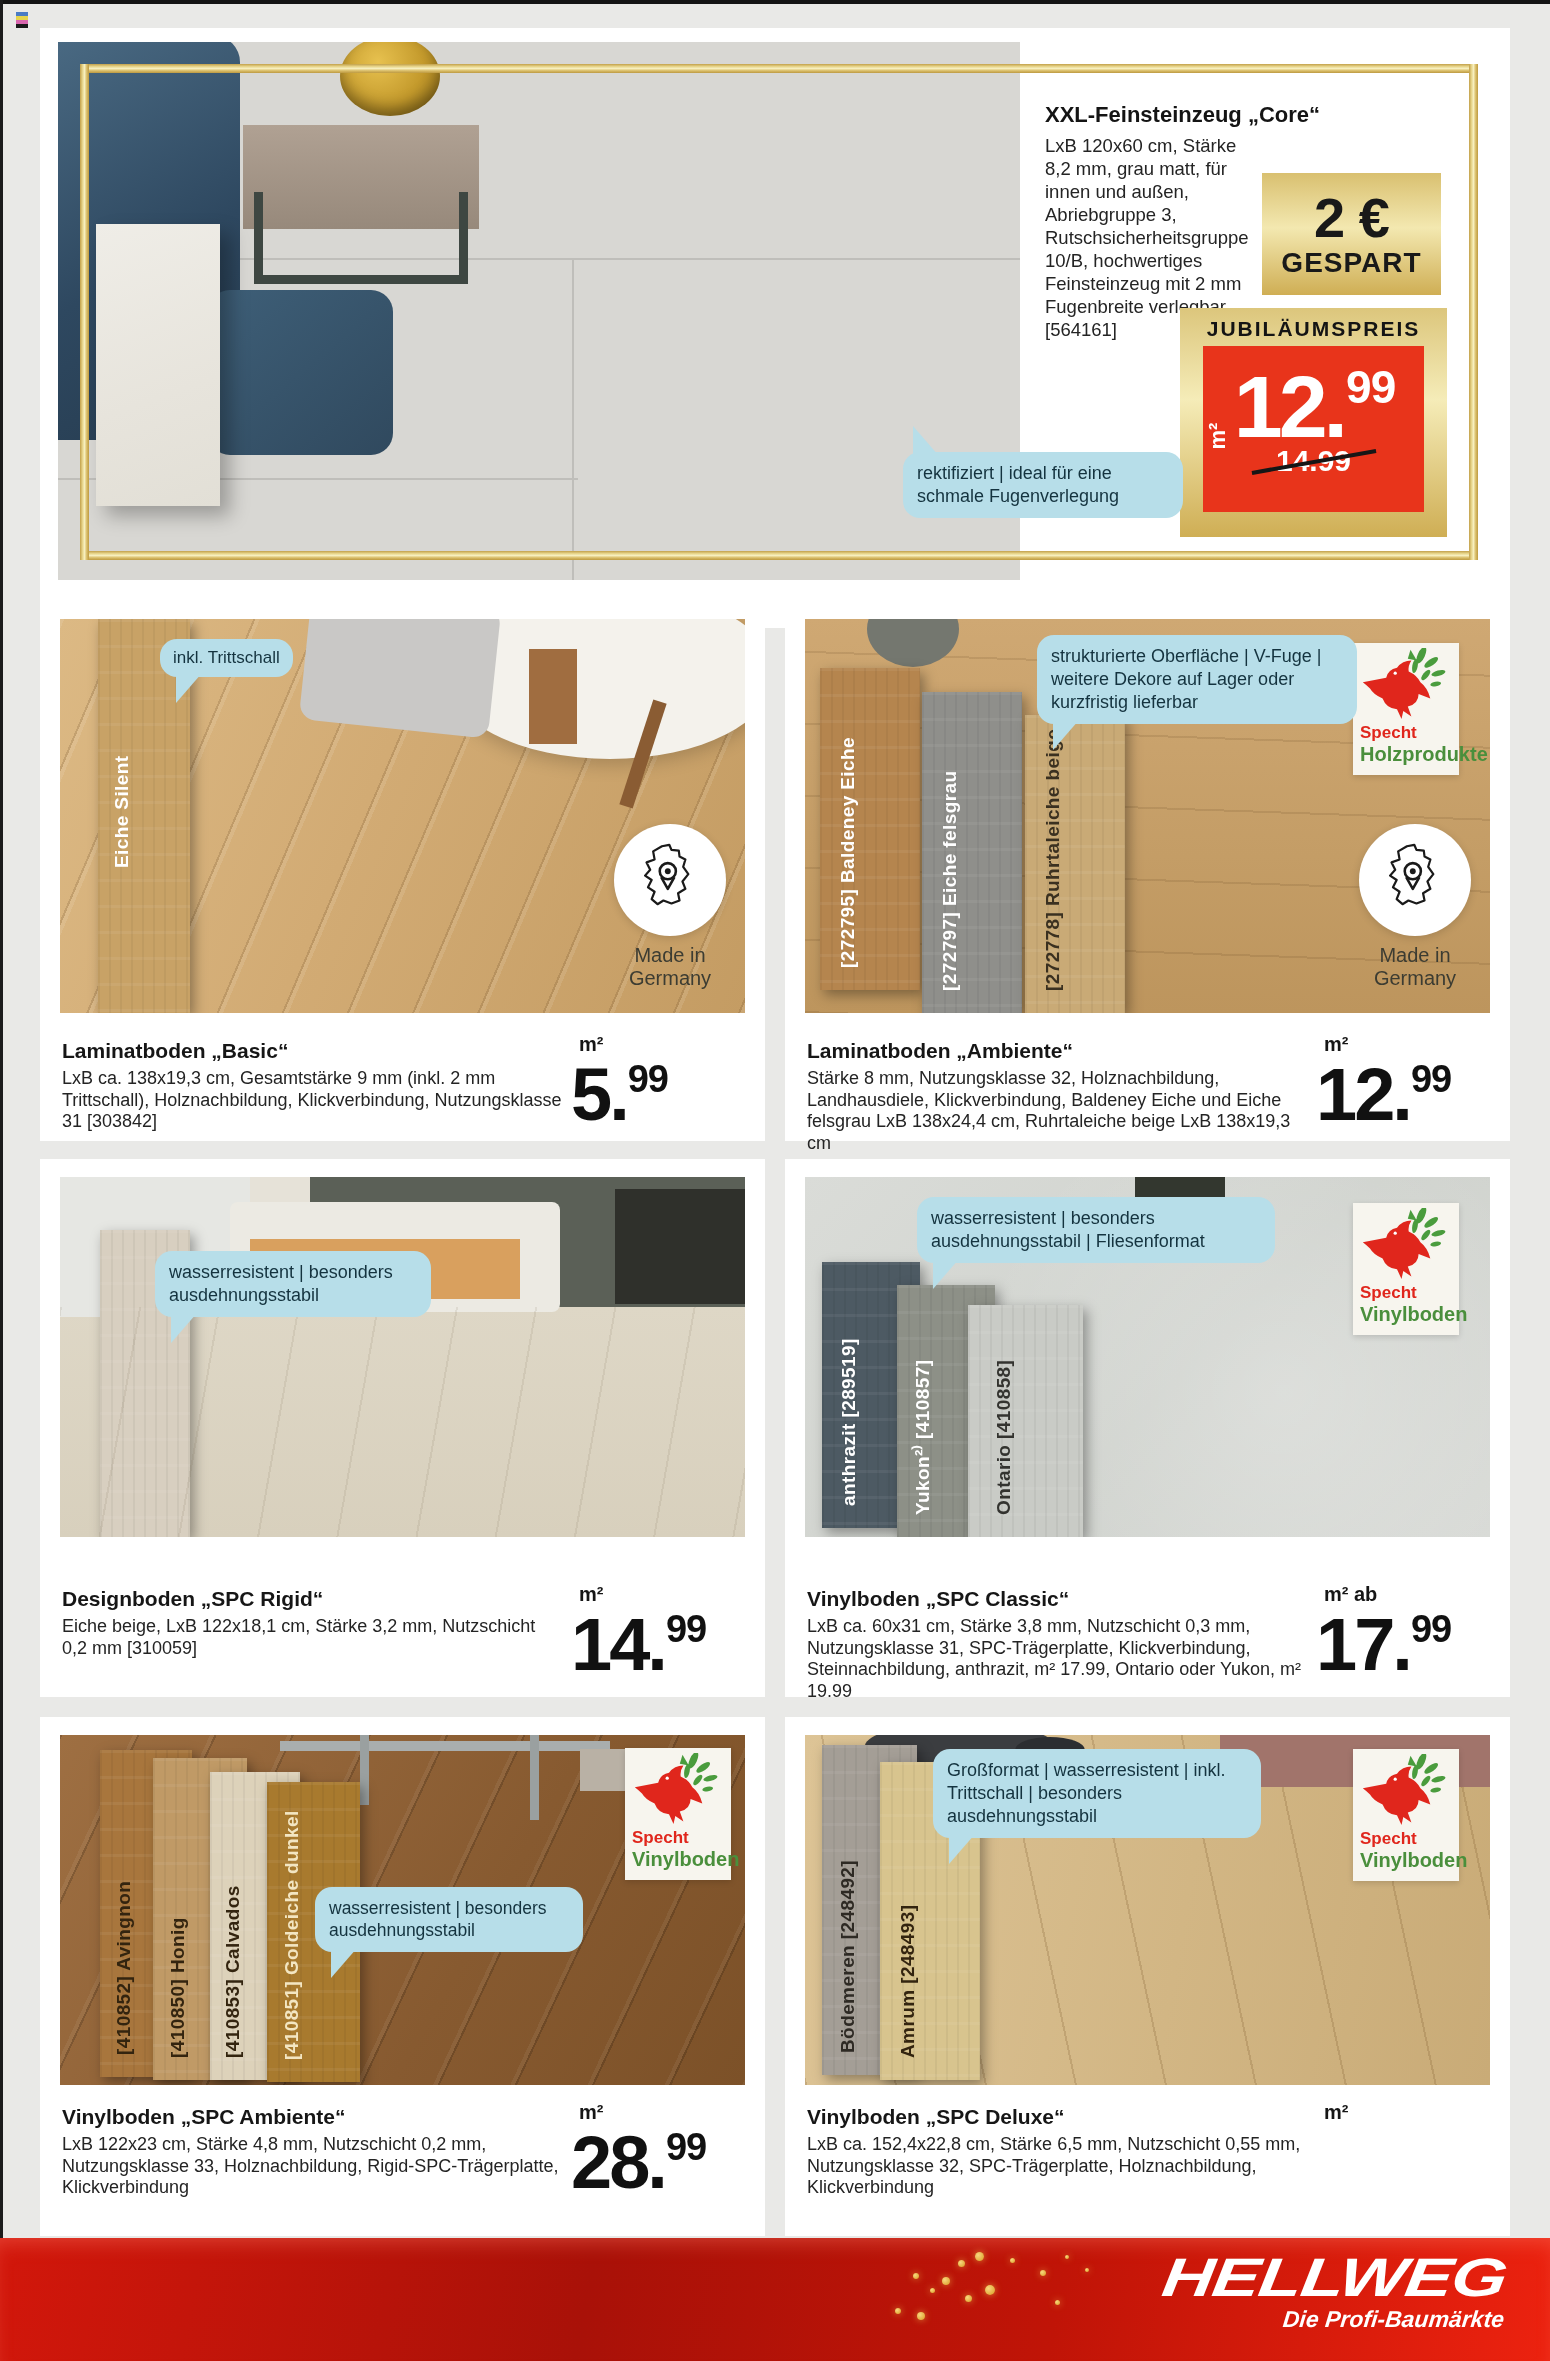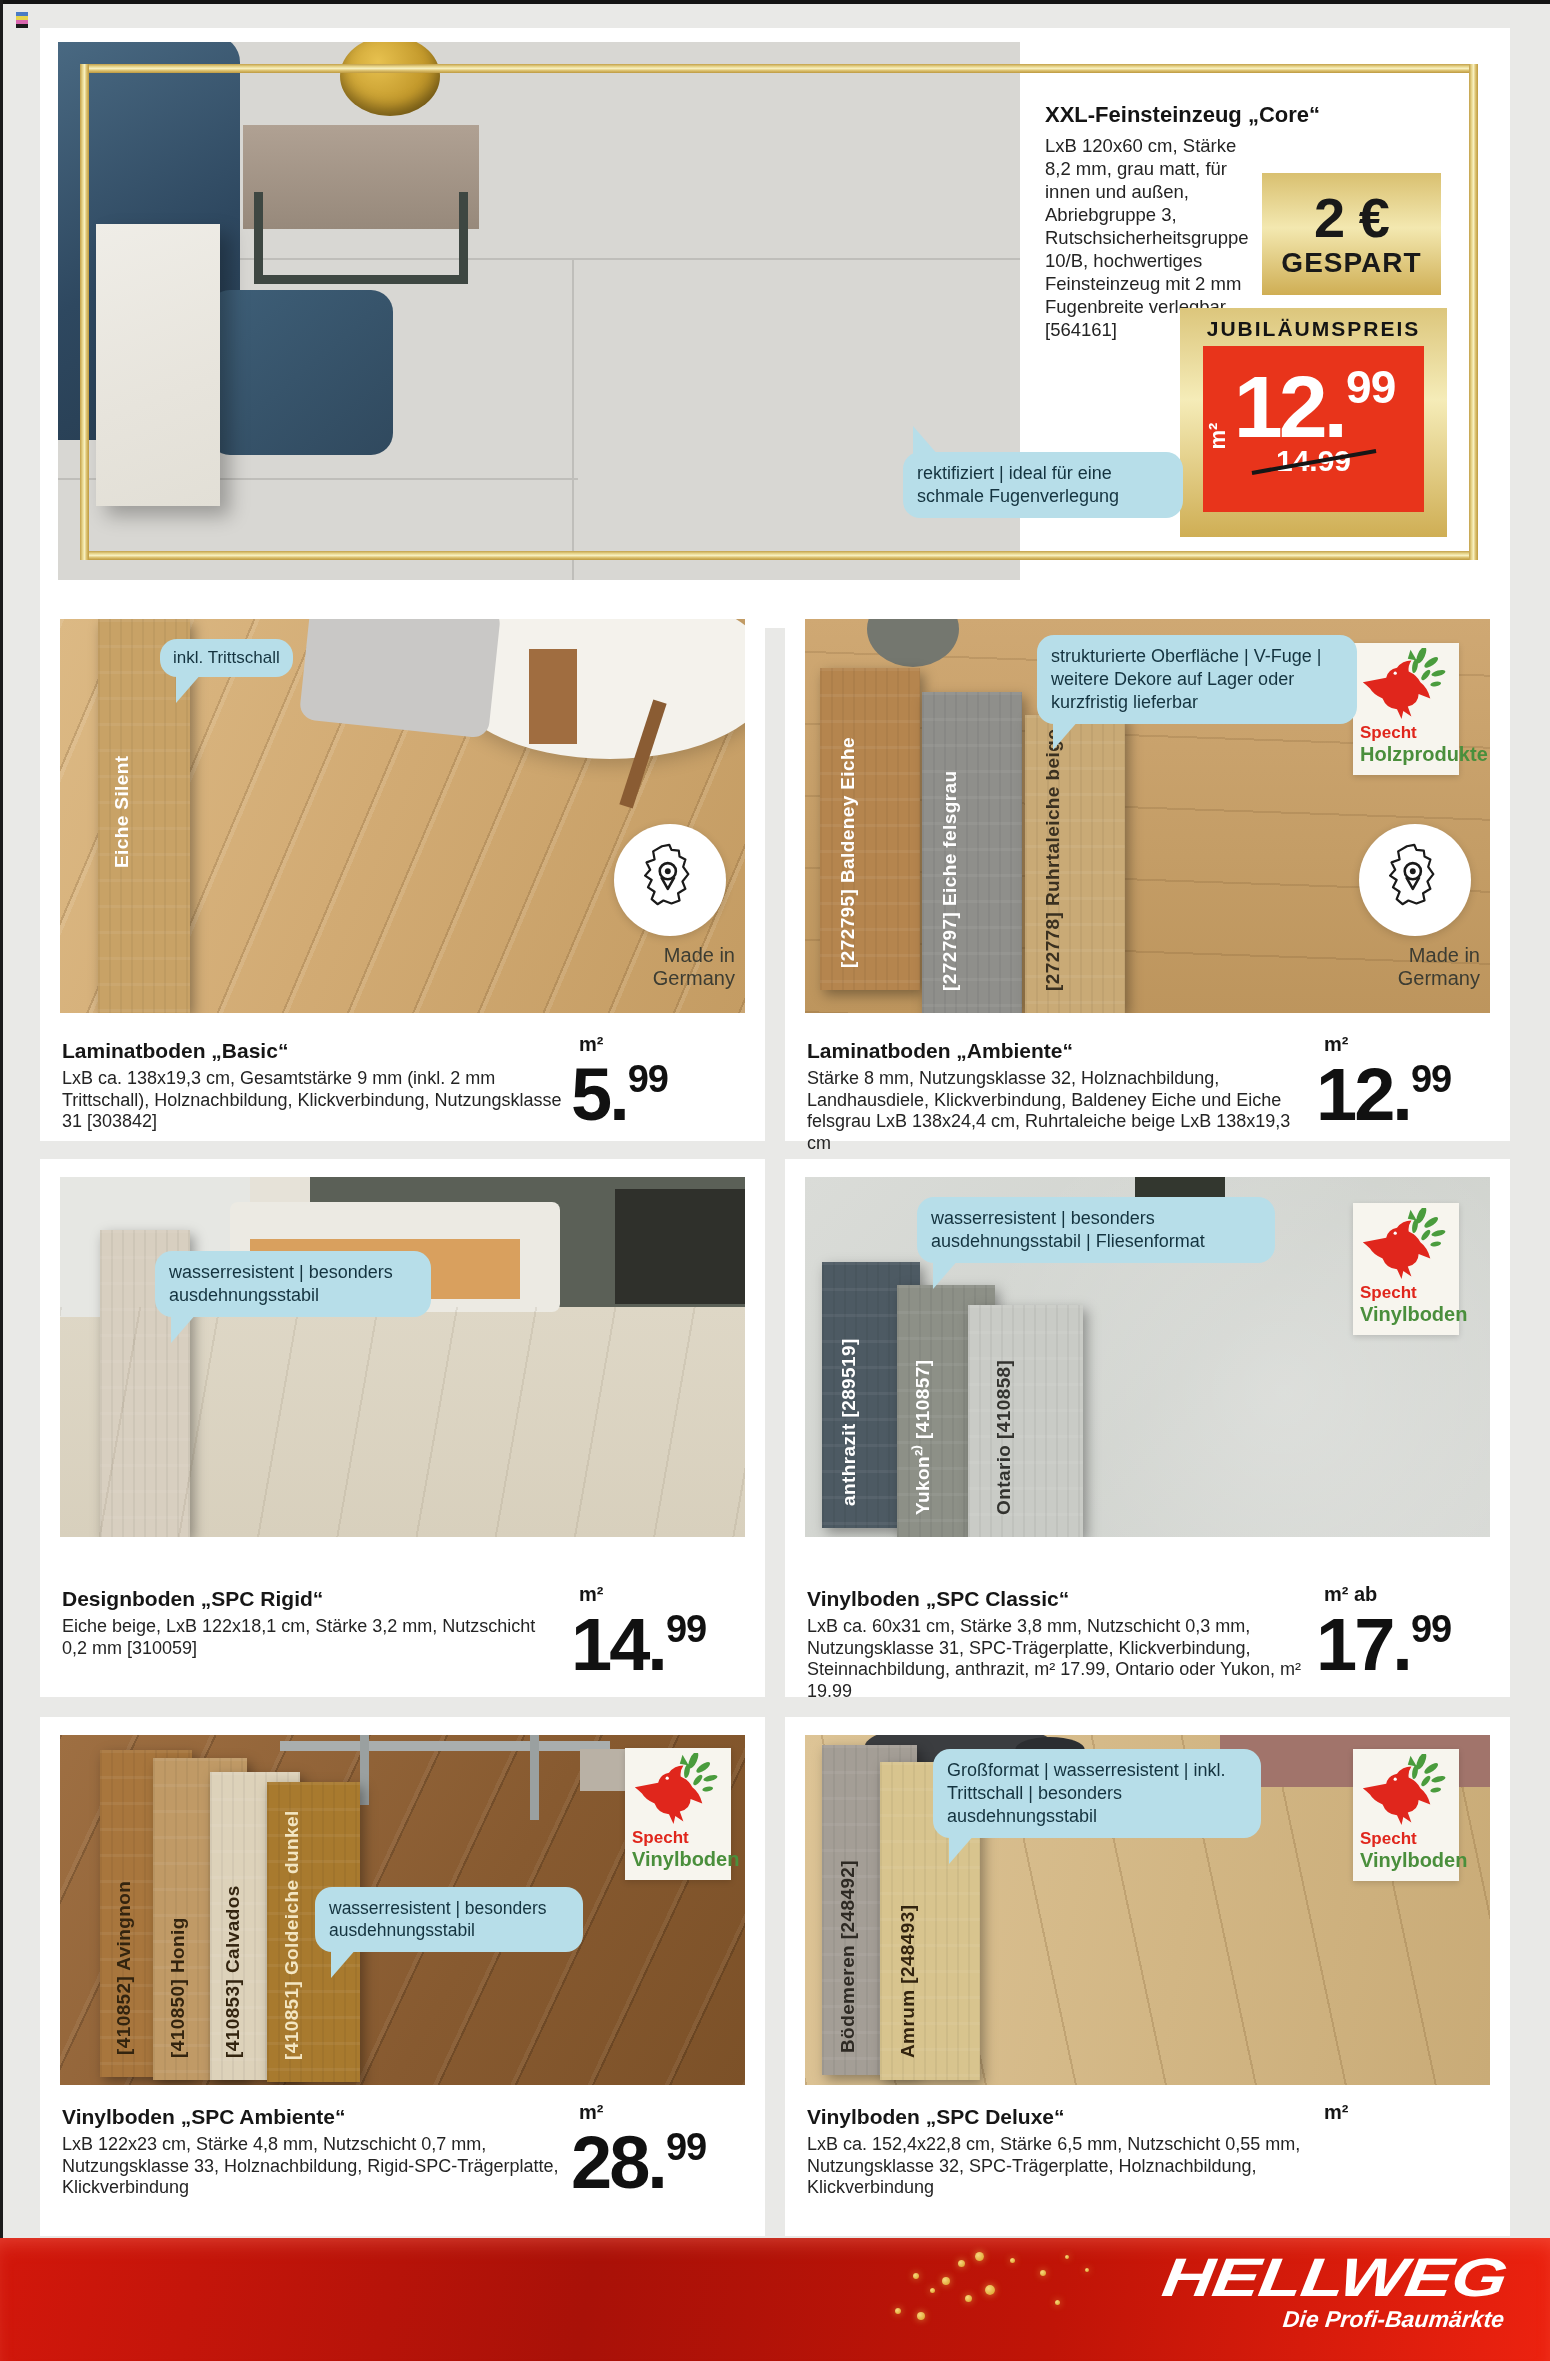--- a/index.html
+++ b/index.html
@@ -63,21 +63,21 @@
   
   .plank{position:absolute;box-shadow:4px 5px 12px rgba(0,0,0,0.35);}
   .plank::after{content:"";position:absolute;inset:0;opacity:.65;
      background:repeating-linear-gradient(90deg, rgba(0,0,0,0.07) 0 2px, transparent 2px 11px),
                 repeating-linear-gradient(180deg, rgba(255,255,255,0.09) 0 3px, transparent 3px 26px);}
   .plank-label{position:absolute;left:50%;margin-left:-11px;bottom:22px;z-index:3;
      transform-origin:left bottom;transform:rotate(-90deg);white-space:nowrap;
      font-size:19px;font-weight:bold;letter-spacing:0.4px;}
   .plank-label.hi{bottom:145px;}
   
-  .mig{position:absolute;width:130px;text-align:right;z-index:4;}
+  .mig{position:absolute;width:130px;text-align:center;z-index:4;}
   .mig .circle{width:112px;height:112px;margin:0 auto;border-radius:50%;background:#fff;
      display:flex;align-items:center;justify-content:center;box-shadow:0 2px 8px rgba(0,0,0,0.15);}
   .mig .cap{margin-top:8px;font-size:20px;line-height:1.15;color:#3c3c32;}
   .specht{position:absolute;width:106px;height:132px;background:#f7f5ee;z-index:4;
      padding:5px 7px;box-sizing:border-box;box-shadow:0 2px 6px rgba(0,0,0,0.15);}
   .specht .l1{color:#e0261c;font-weight:bold;font-size:17px;line-height:1.1;}
   .specht .l2{color:#4a8f3c;font-weight:bold;font-size:20px;line-height:1.1;}
   
   .ctext{position:absolute;left:22px;top:438px;width:500px;}
   .ctext h3{margin:0 0 5px 0;font-size:21px;color:#161616;}
@@ -332,21 +332,21 @@
           </g>
           <path fill="#e0261c" d="M2 38 L28 33 Q30 24 40 22 Q46 14 56 14 Q52 20 53 26 Q62 30 66 38 Q74 44 77 56 L64 51 Q64 62 52 65 L56 76 L47 70 L45 79 L40 68 Q28 67 24 56 Q14 52 10 45 Q6 41 2 38 Z"></path>
           <circle cx="38" cy="28" r="1.8" fill="#fff"></circle>
         </svg>
         <div class="l1">Specht</div>
         <div class="l2">Vinylboden</div>
       </div>
     </div>
     <div class="ctext">
       <h3>Vinylboden „SPC Ambiente“</h3>
-      <p>LxB 122x23 cm, Stärke 4,8 mm, Nutzschicht 0,7 mm, Nutzungsklasse 33, Holznachbildung, Rigid-SPC-Trägerplatte, Klickverbindung</p>
+      <p>LxB 122x23 cm, Stärke 4,8 mm, Nutzschicht 0,2 mm, Nutzungsklasse 33, Holznachbildung, Rigid-SPC-Trägerplatte, Klickverbindung</p>
     </div>
     <div class="cprice">
       <div class="punit">m²</div>
       <div class="pline"><span class="pe">28.</span><span class="pc">99</span></div>
     </div>
   </div>
 
   <div class="card r3" style="left:785px;top:1717px;width:725px;height:519px;">
     <div class="photo scene-f" style="height:350px;">
       <div class="prop" style="left:60px;top:-12px;width:190px;height:46px;border-radius:50%;background:#3b3d40;"></div>

